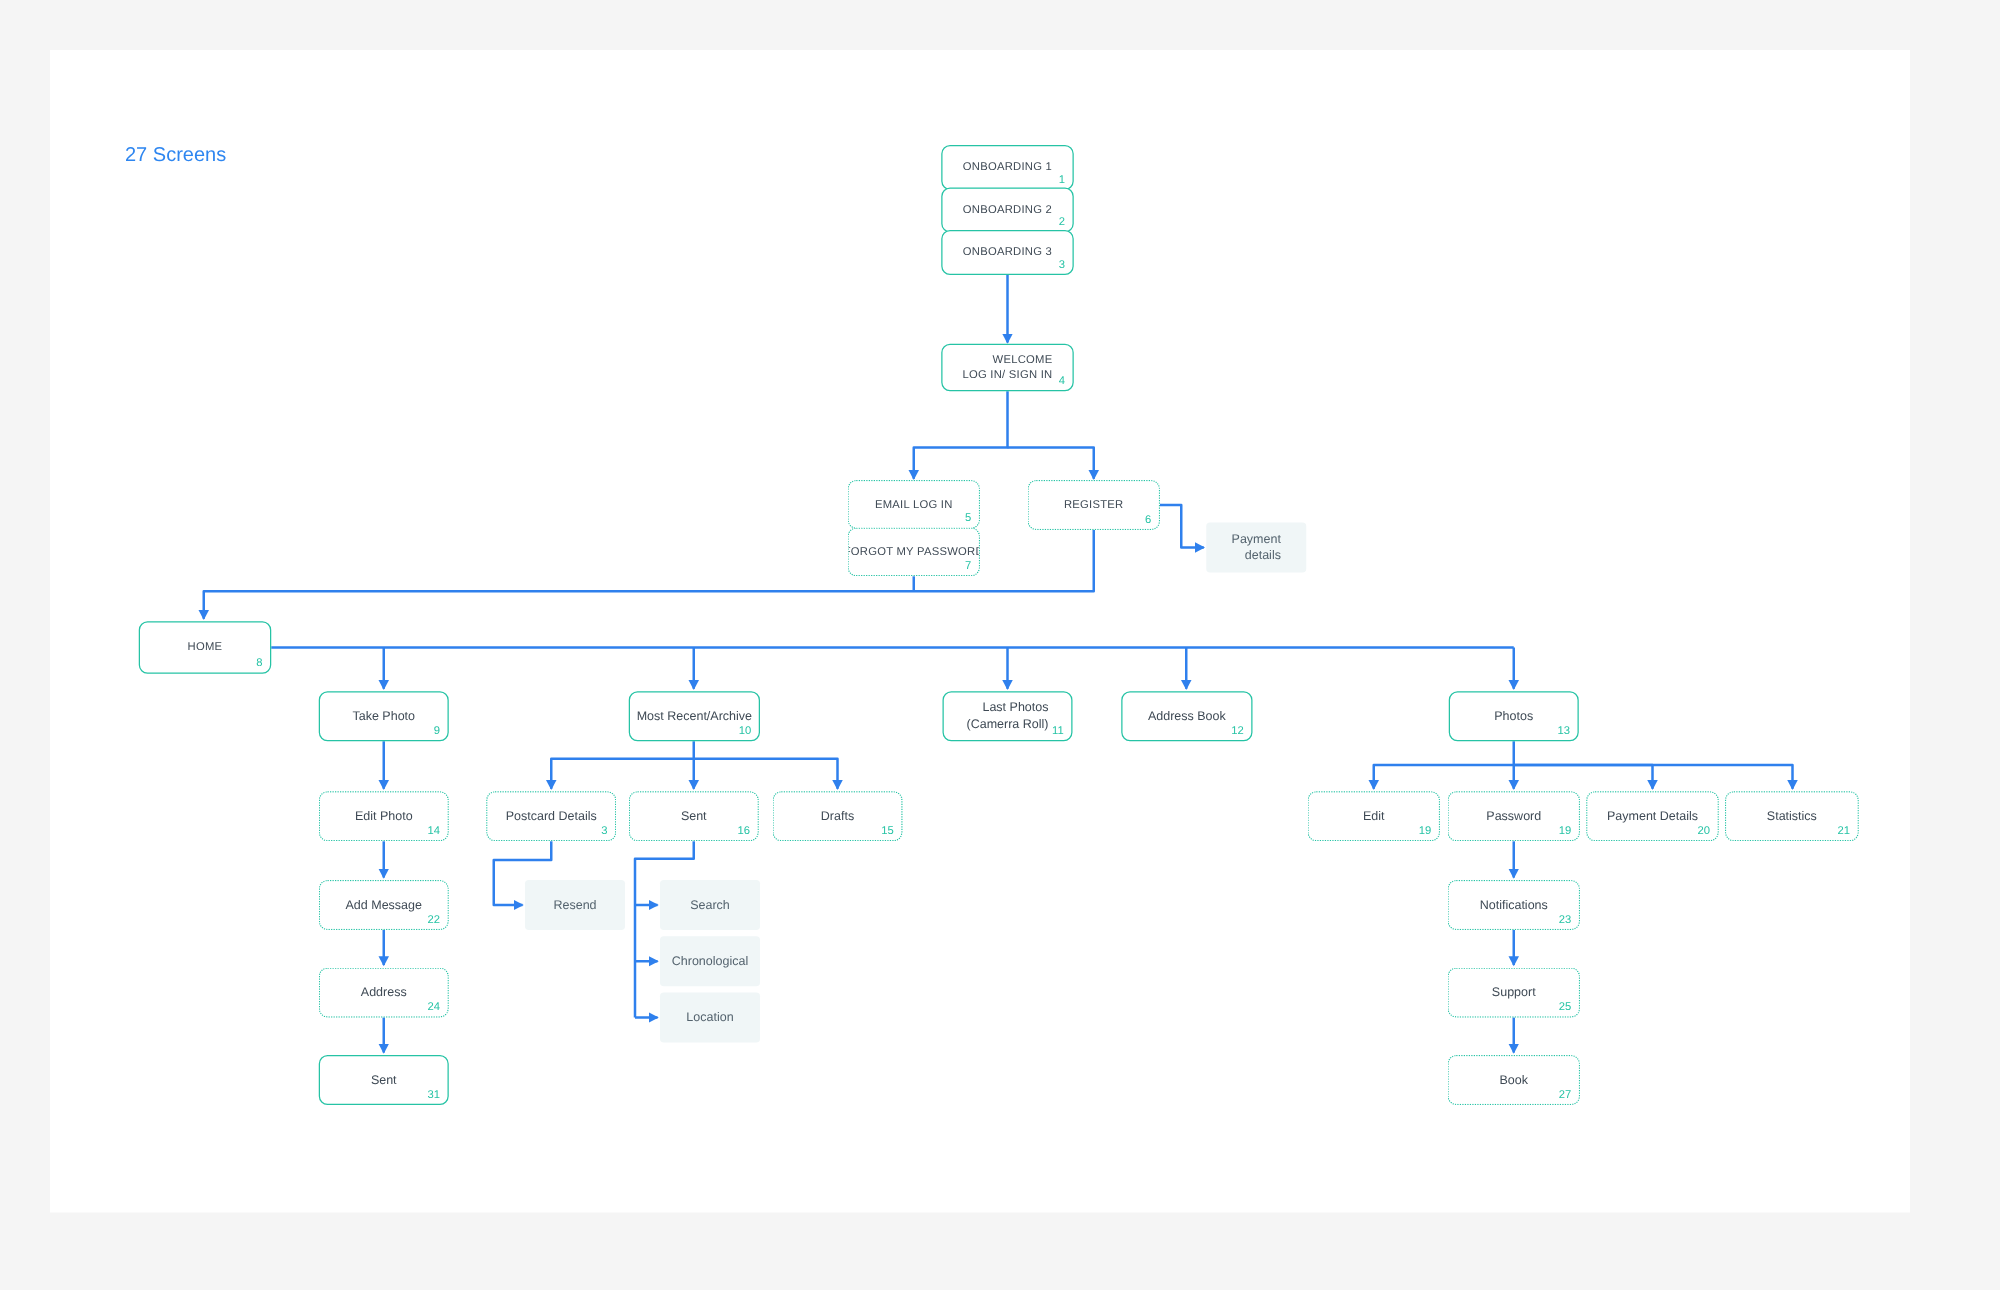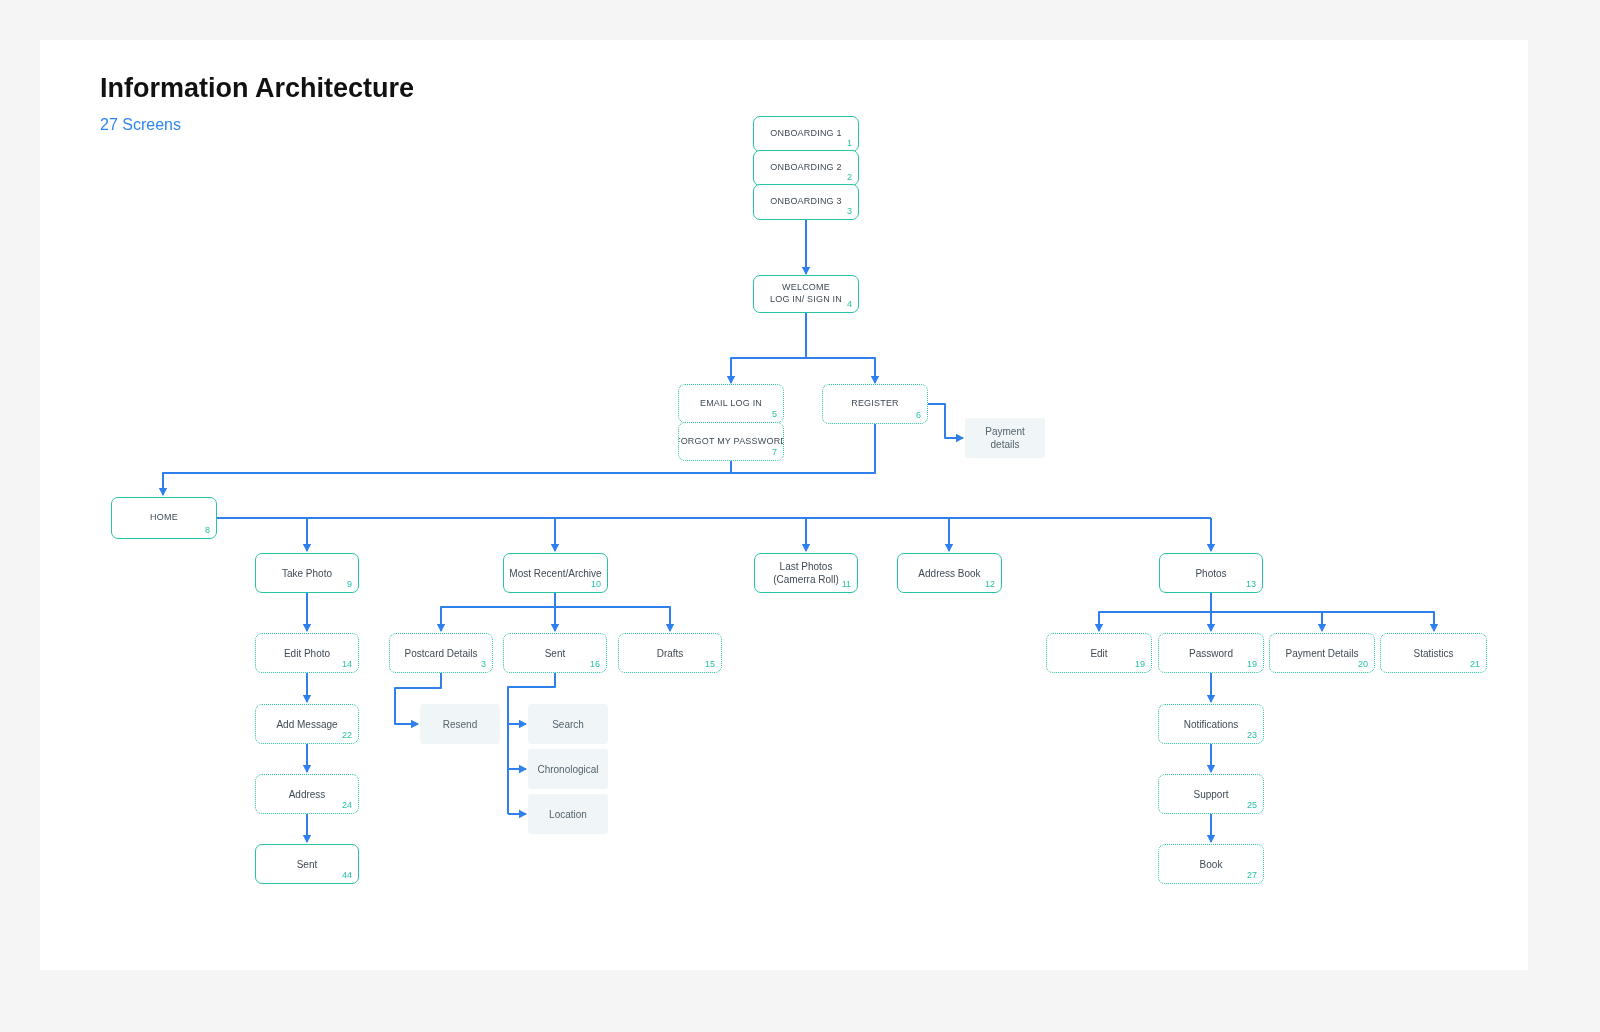--- a/index.html
+++ b/index.html
@@ -28,39 +28,38 @@
   }
   .page-subtitle{
     position:absolute;left:60px;top:76px;
     font-size:16px;font-weight:400;color:var(--accent-text);
   }
   svg.connectors{position:absolute;left:0;top:0;pointer-events:none;}
   .conn{fill:none;stroke:var(--blue);stroke-width:2;stroke-linejoin:round;stroke-linecap:butt;}
   .arrhead{fill:var(--blue);}
   .node{
     position:absolute;display:flex;align-items:center;justify-content:center;
-    background:#fff;border-radius:7px;text-align:center;overflow:hidden;
+    background:#fff;border-radius:7px;text-align:right;overflow:hidden;
     color:#3f4a55;font-size:10px;line-height:1.3;
   }
   .solid{border:1.5px solid var(--teal);}
   .dotted{border:1.5px dotted var(--teal);background:#fff;}
   .panel{background:var(--panel);border:none;border-radius:3px;color:#54636e;}
   .uc{font-size:9px;letter-spacing:.2px;white-space:nowrap;}
   .num{
     position:absolute;right:6px;bottom:2px;
     font-size:9px;color:var(--teal);line-height:1.2;
   }
   .lbl{display:block;}
 </style>
 </head>
 <body>
 
 <div class="card">
 
-  <div class="page-title">Information Architecture</div>
   <div class="page-subtitle">27 Screens</div>
 
   <svg class="connectors" width="1488" height="930" viewBox="0 0 1488 930">
     <defs>
       <marker id="arr" markerUnits="userSpaceOnUse" markerWidth="9" markerHeight="11" refX="7" refY="5" orient="auto">
         <path class="arrhead" d="M0,0.8 L8,5 L0,9.2 Z"></path>
       </marker>
     </defs>
 
     <path class="conn" d="M766,179 V234" marker-end="url(#arr)"></path>
@@ -212,21 +211,21 @@
   <div class="node dotted" style="left:215px;top:664px;width:104px;height:40px">
     <span class="lbl">Add Message</span>
     <span class="num">22</span>
   </div>
   <div class="node dotted" style="left:215px;top:734px;width:104px;height:40px">
     <span class="lbl">Address</span>
     <span class="num">24</span>
   </div>
   <div class="node solid" style="left:215px;top:804px;width:104px;height:40px">
     <span class="lbl">Sent</span>
-    <span class="num">44</span>
+    <span class="num">31</span>
   </div>
 
   <div class="node panel" style="left:380px;top:664px;width:80px;height:40px">
     <span class="lbl">Resend</span>
   </div>
   <div class="node panel" style="left:488px;top:664px;width:80px;height:40px">
     <span class="lbl">Search</span>
   </div>
   <div class="node panel" style="left:488px;top:709px;width:80px;height:40px">
     <span class="lbl">Chronological</span>

